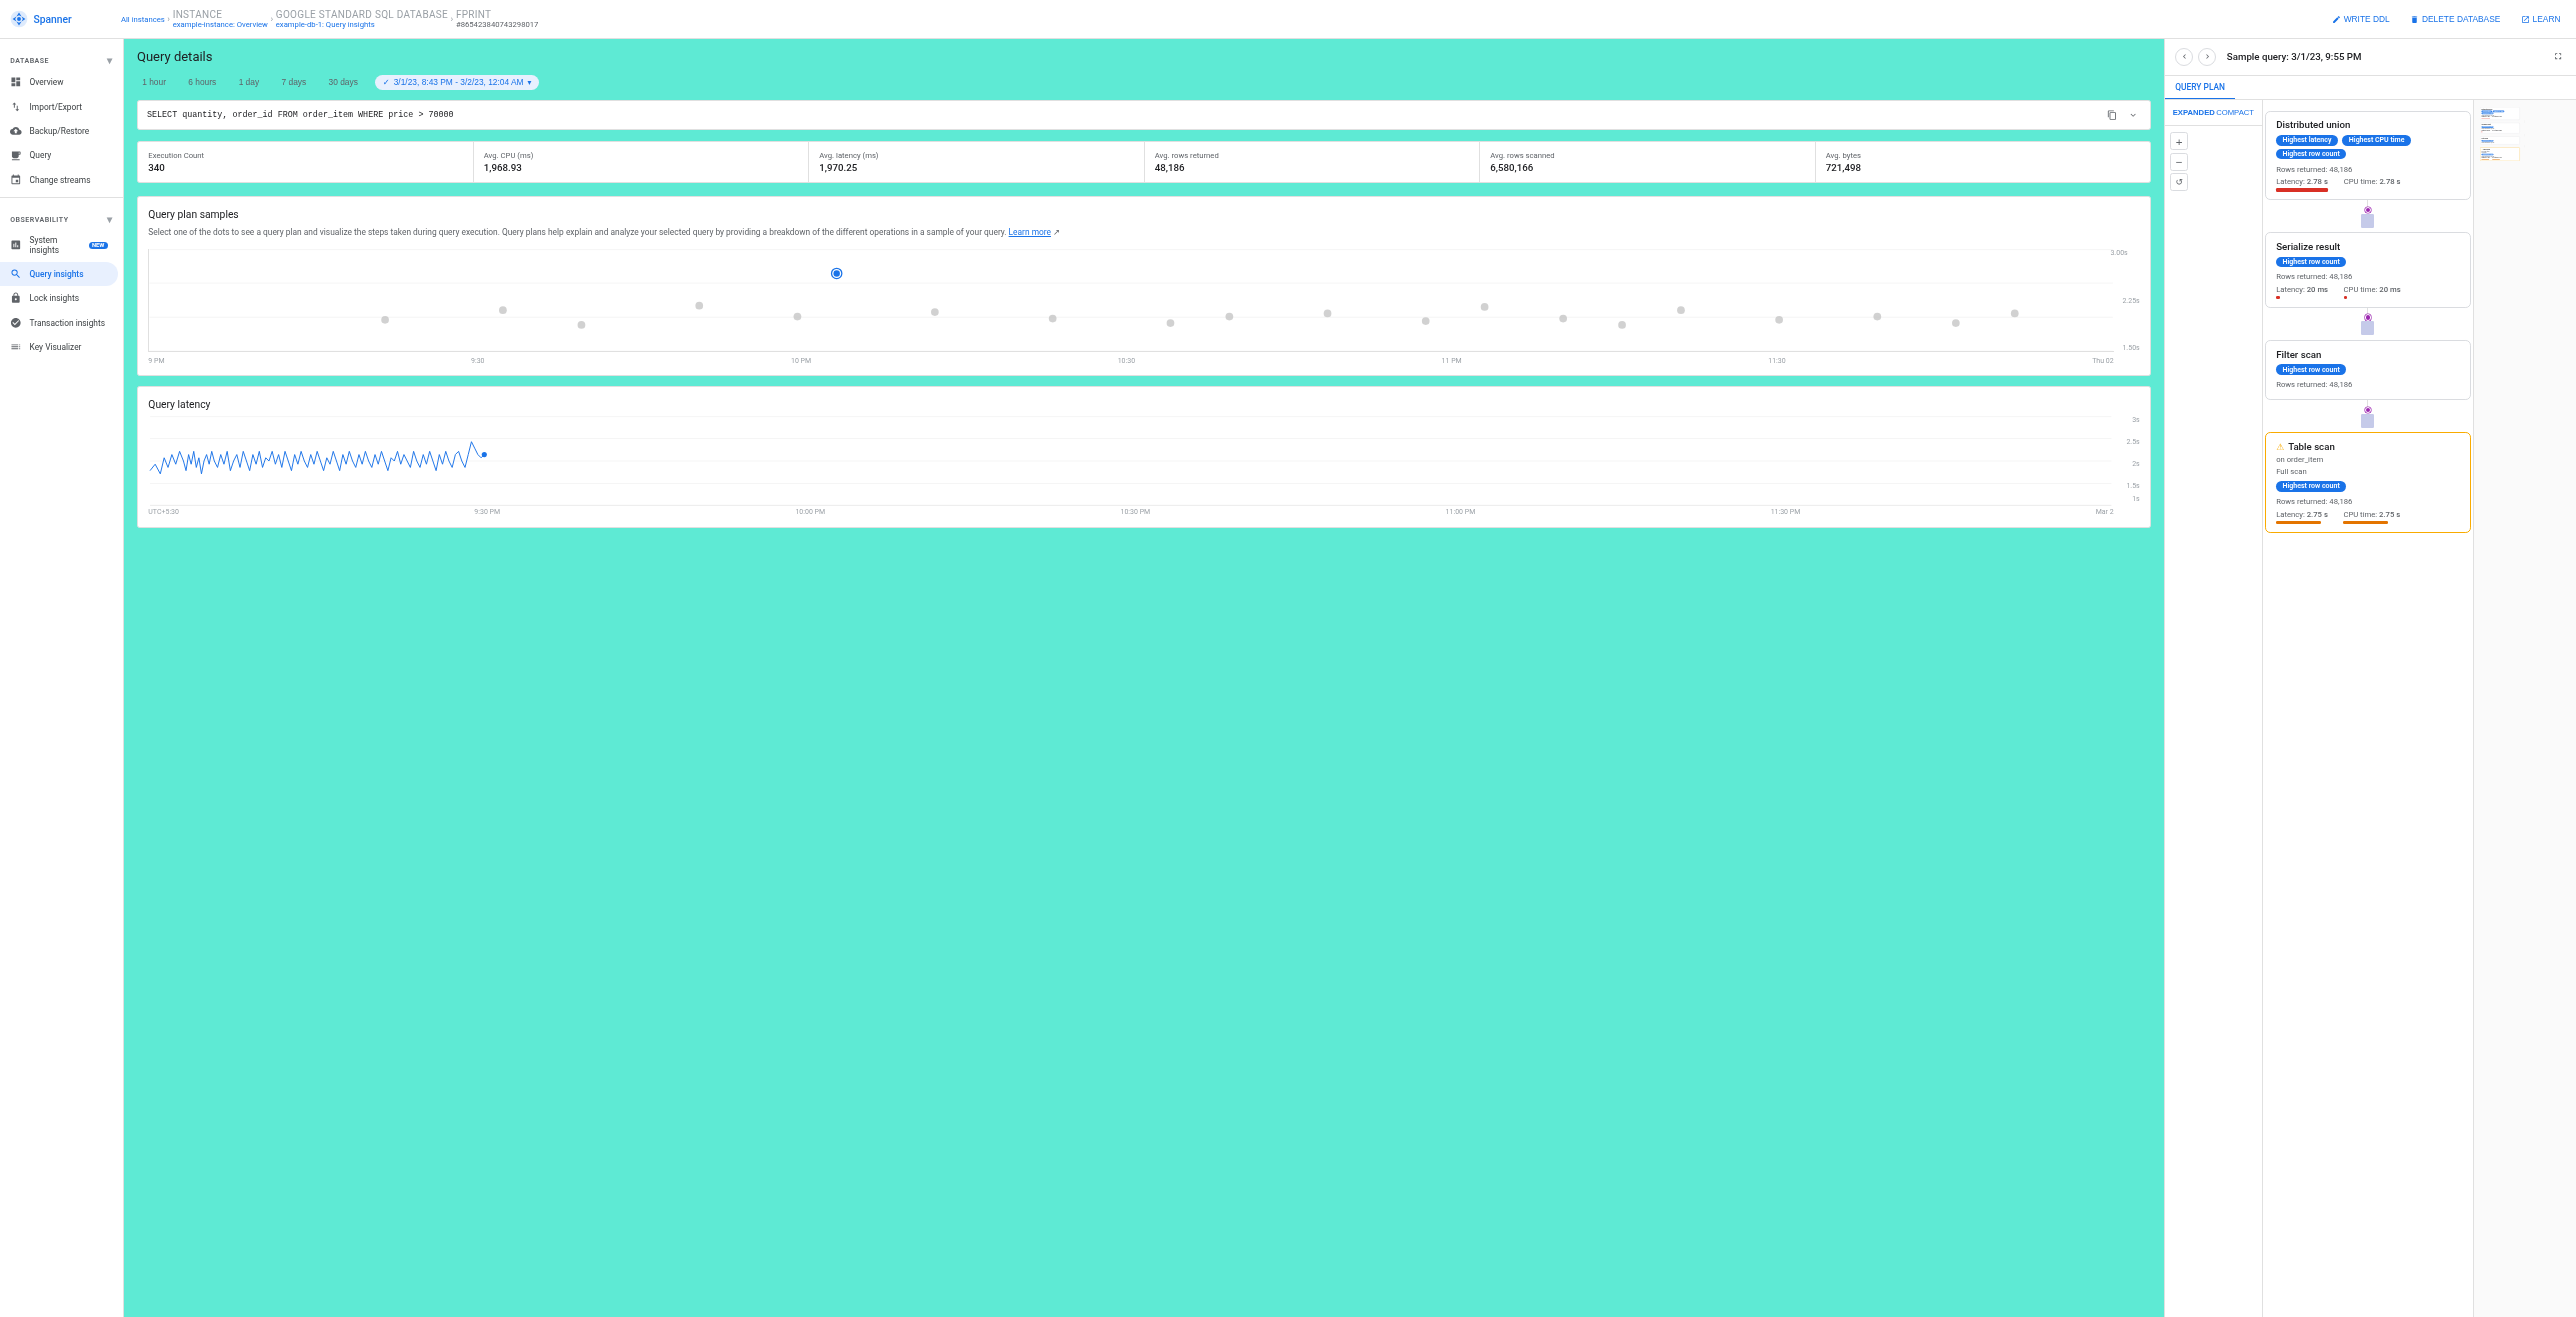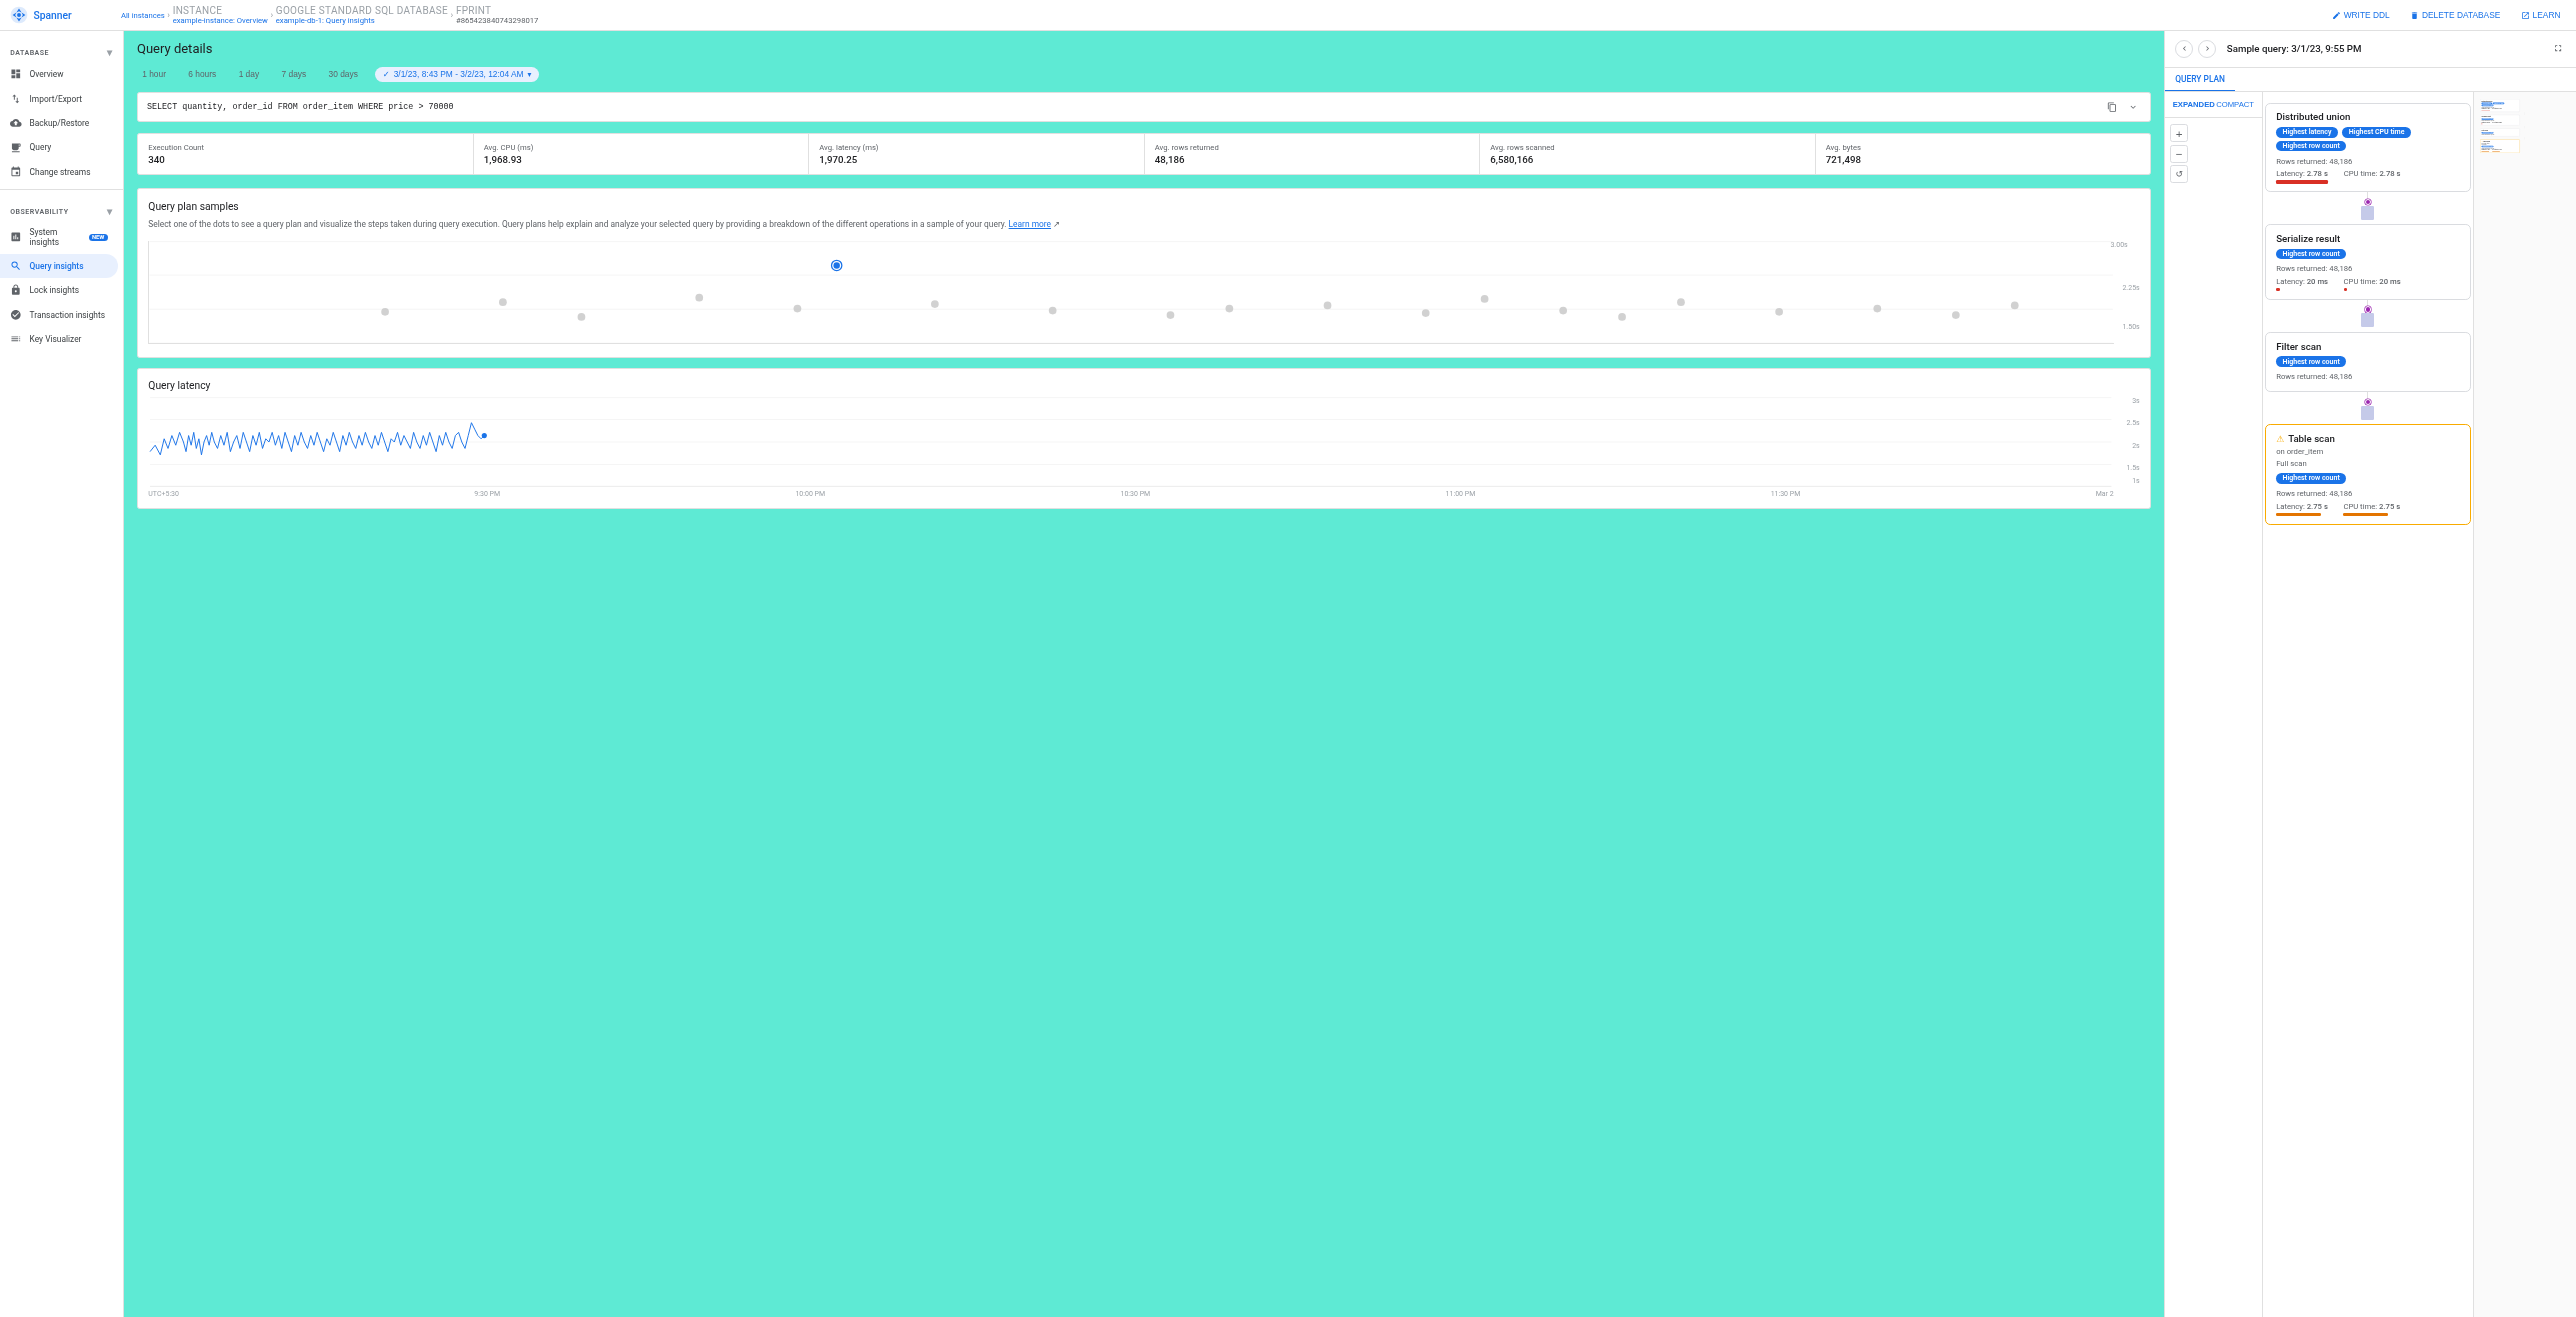--- a/index.html
+++ b/index.html
@@ -1,19 +1,19 @@
 <!DOCTYPE html>
 <html style="font-size:10.3px"><head>
   <meta charset="utf-8">
   <style>
     * { box-sizing: border-box; margin: 0; padding: 0; }
     body { font-family: 'Google Sans', Roboto, Arial, sans-serif; font-size: 8.4px; color: #202124; background: #f8f9fa; display: flex; flex-direction: column; height: 100vh; overflow: hidden; }
 
     
-    .topbar { display: flex; align-items: center; height: 31px; background: #fff; border-bottom: 0.6px solid #e0e0e0; padding: 0 10.3px; gap: 7.7px; flex-shrink: 0; }
+    .topbar { display: flex; align-items: center; height: 39px; background: #fff; border-bottom: 0.6px solid #e0e0e0; padding: 0 10.3px; gap: 7.7px; flex-shrink: 0; }
     .topbar-logo { display: flex; align-items: center; gap: 5.2px; color: #1a73e8; font-size: 10.3px; font-weight: 500; min-width: 103px; }
     .topbar-logo svg { width: 18px; height: 18px; }
     .breadcrumb { display: flex; align-items: center; gap: 2.6px; font-size: 7.7px; color: #5f6368; flex: 1; }
     .breadcrumb a { color: #1a73e8; text-decoration: none; font-size: 7.7px; }
     .breadcrumb-sep { color: #9aa0a6; font-size: 9px; }
     .breadcrumb-current { display: flex; flex-direction: column; }
     .breadcrumb-current .label { font-size: 10px; color: #9aa0a6; text-transform: uppercase; letter-spacing: 0.3px; }
     .topbar-actions { display: flex; align-items: center; gap: 10.3px; margin-left: auto; }
     .topbar-btn { display: flex; align-items: center; gap: 2.6px; color: #1a73e8; font-size: 8.4px; cursor: pointer; background: none; border: none; padding: 3.9px 5.2px; border-radius: 2.6px; }
 
@@ -363,20 +363,29 @@
               <circle cx="68%" cy="90" r="6" fill="#bdbdbd" opacity="0.7"></circle>
               <circle cx="72%" cy="108" r="6" fill="#bdbdbd" opacity="0.7"></circle>
               <circle cx="75%" cy="118" r="6" fill="#bdbdbd" opacity="0.7"></circle>
               <circle cx="78%" cy="95" r="6" fill="#bdbdbd" opacity="0.7"></circle>
               <circle cx="83%" cy="110" r="6" fill="#bdbdbd" opacity="0.7"></circle>
               <circle cx="88%" cy="105" r="6" fill="#bdbdbd" opacity="0.7"></circle>
               <circle cx="92%" cy="115" r="6" fill="#bdbdbd" opacity="0.7"></circle>
               <circle cx="95%" cy="100" r="6" fill="#bdbdbd" opacity="0.7"></circle>
             </svg>
           </div>
+          <div class="x-axis-labels">
+            <span>9 PM</span>
+            <span>9:30</span>
+            <span>10 PM</span>
+            <span>10:30</span>
+            <span>11 PM</span>
+            <span>11:30</span>
+            <span>Thu 02</span>
+          </div>
         </div>
       </div>
 
       <div class="section-card">
         <div class="section-title">Query latency</div>
         <div style="position:relative;padding-right:26px;">
           <div style="position:absolute;right:0;top:0;font-size:7px;color:#9aa0a6;">3s</div>
           <div style="position:absolute;right:0;top:22%;font-size:7px;color:#9aa0a6;">2.5s</div>
           <div style="position:absolute;right:0;top:44%;font-size:7px;color:#9aa0a6;">2s</div>
           <div style="position:absolute;right:0;top:66%;font-size:7px;color:#9aa0a6;">1.5s</div>

